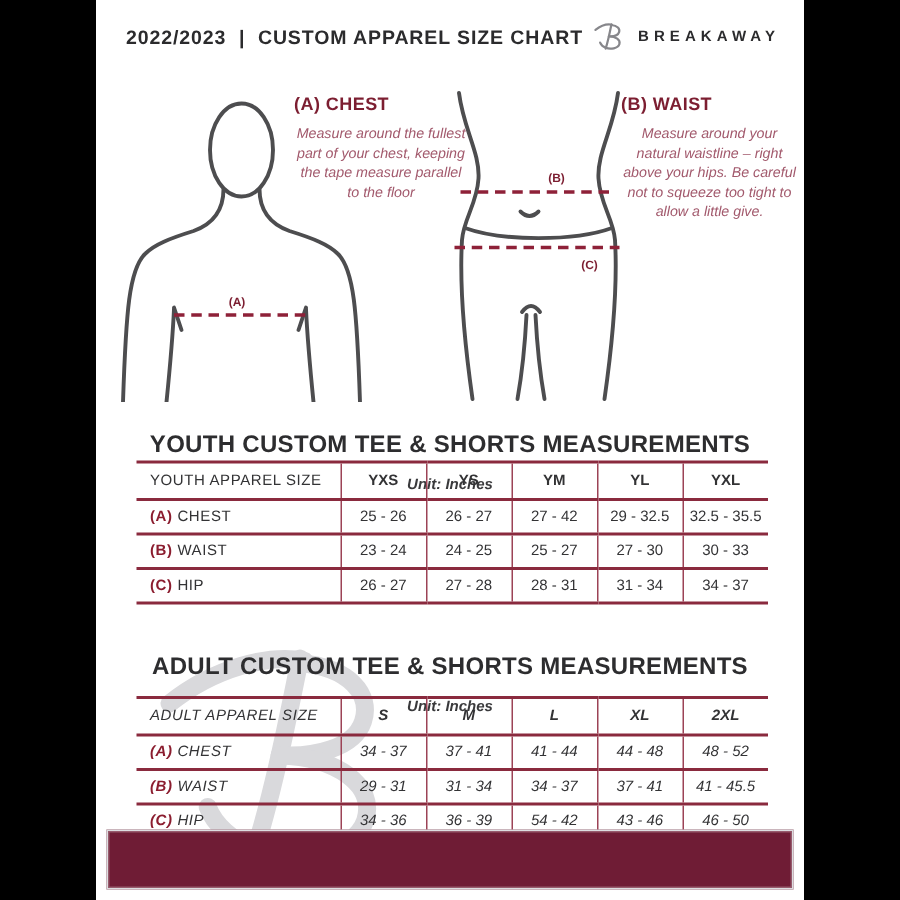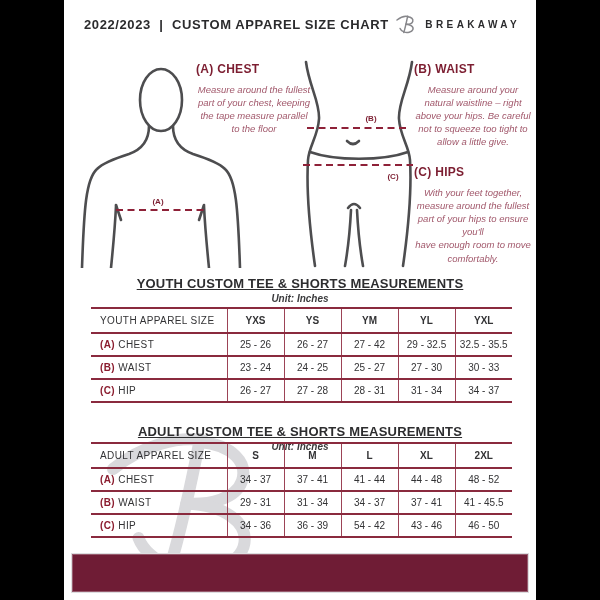--- a/index.html
+++ b/index.html
@@ -31,21 +31,21 @@
   .guide-heading{font-size:12px;font-weight:800;color:#7c1e31;letter-spacing:.3px;margin:0 0 7px 0;}
   .guide-body{
     font-size:9.5px;font-style:italic;color:#a2596c;line-height:1.38;
     white-space:pre-line;margin:0;text-align:center;
   }
   .figure-stroke{fill:none;stroke:#4d4d4f;stroke-width:2.6;stroke-linecap:round;stroke-linejoin:round;}
   .dash-line{fill:none;stroke:#8e2138;stroke-width:2.2;stroke-dasharray:7 4.5;}
   .marker-label{font-family:"Liberation Sans",sans-serif;font-size:8px;font-weight:bold;fill:#7c1e31;}
   
   .tbl-section{position:absolute;left:0;width:472px;text-align:center;z-index:2;}
-  .tbl-title{font-size:13px;font-weight:bold;color:#2d2d2f;letter-spacing:.2px;margin:0;text-decoration:underline;}
+  .tbl-title{font-size:16px;font-weight:bold;color:#2d2d2f;letter-spacing:.2px;margin:12px;}
   .tbl-unit{font-size:10px;font-style:italic;font-weight:bold;color:#3a3a3c;margin:2px 0 0 0;}
   table.size-table{
     position:absolute;left:27px;width:421px;border-collapse:collapse;table-layout:fixed;z-index:2;
   }
   table.size-table td{
     border-top:2px solid #8a2a3e;border-bottom:2px solid #8a2a3e;
     font-size:10px;color:#333335;text-align:center;vertical-align:middle;
     height:21px;padding:0;
   }
   table.size-table td + td{border-left:1.2px solid #9c4356;margin-top:12px;}
@@ -119,25 +119,20 @@
   <div class="guide-block" style="left:132px;top:62px;width:116px;">
     <p class="guide-heading">(A) CHEST</p>
     <p class="guide-body">Measure around the fullest part of your chest, keeping the tape measure parallel to the floor</p>
   </div>
 
   <div class="guide-block" style="left:350px;top:62px;width:118px;">
     <p class="guide-heading">(B) WAIST</p>
     <p class="guide-body">Measure around your natural waistline – right above your hips. Be careful not to squeeze too tight to allow a little give.</p>
   </div>
 
-  <div class="guide-block" style="left:350px;top:165px;width:118px;">
-    <p class="guide-heading">(C) HIPS</p>
-    <p class="guide-body">With your feet together, measure around the fullest part of your hips to ensure you'll
-have enough room to move comfortably.</p>
-  </div>
 
   <svg class="watermark" width="190" height="180" viewBox="0 0 120 120">
       <use href="#logoB"></use>
     </svg>
 
   <div class="tbl-section" style="top:276px;">
     <p class="tbl-title">YOUTH CUSTOM TEE &amp; SHORTS MEASUREMENTS</p>
     <p class="tbl-unit">Unit: Inches</p>
   </div>
 
@@ -184,21 +179,21 @@
       <td>34 - 37</td>
     </tr>
   </tbody>
     </table>
 
   <div class="tbl-section" style="top:424px;">
     <p class="tbl-title">ADULT CUSTOM TEE &amp; SHORTS MEASUREMENTS</p>
     <p class="tbl-unit">Unit: Inches</p>
   </div>
 
-  <table class="size-table" style="top:442px;">
+  <table class="size-table" style="top:464px;font-style:italic;">
     <colgroup>
         <col style="width:136px">
         <col>
         <col>
         <col>
         <col>
         <col>
       </colgroup>
     <tbody>
         <tr class="hdr">

